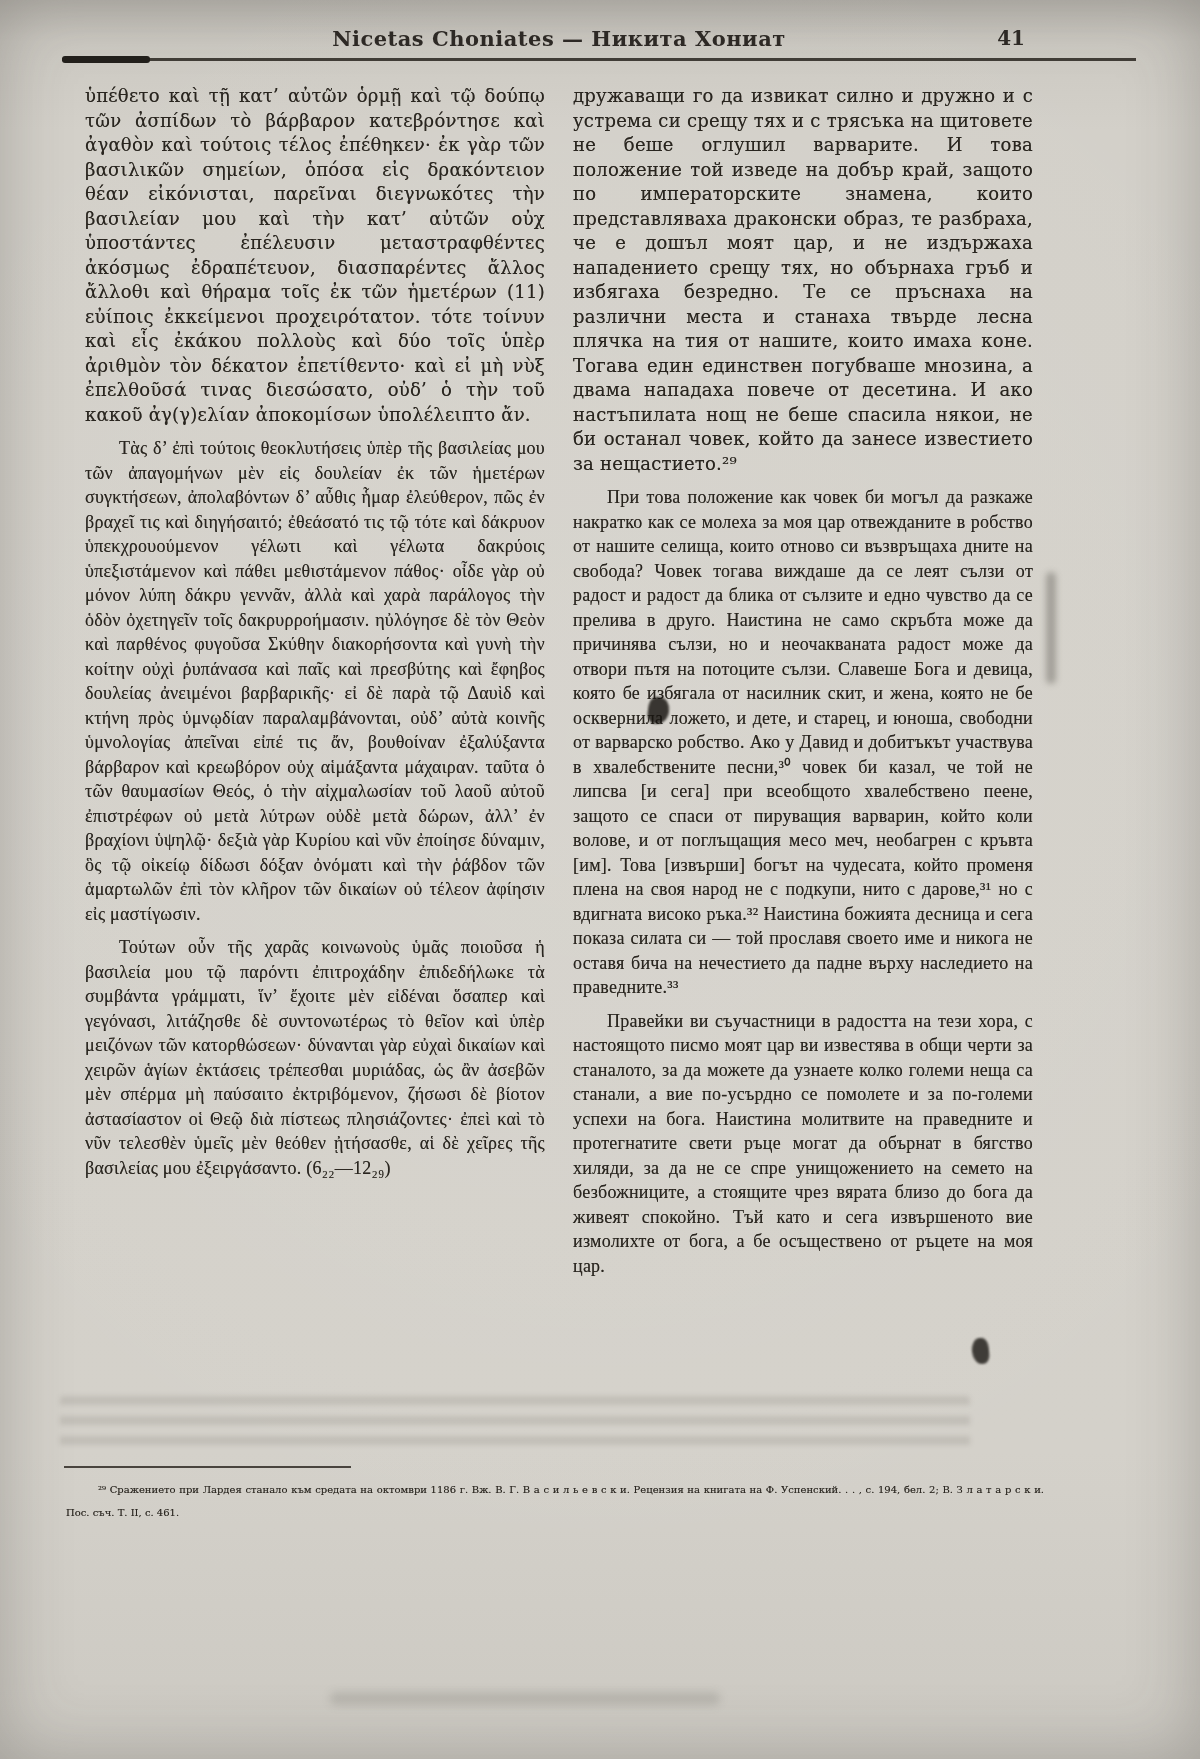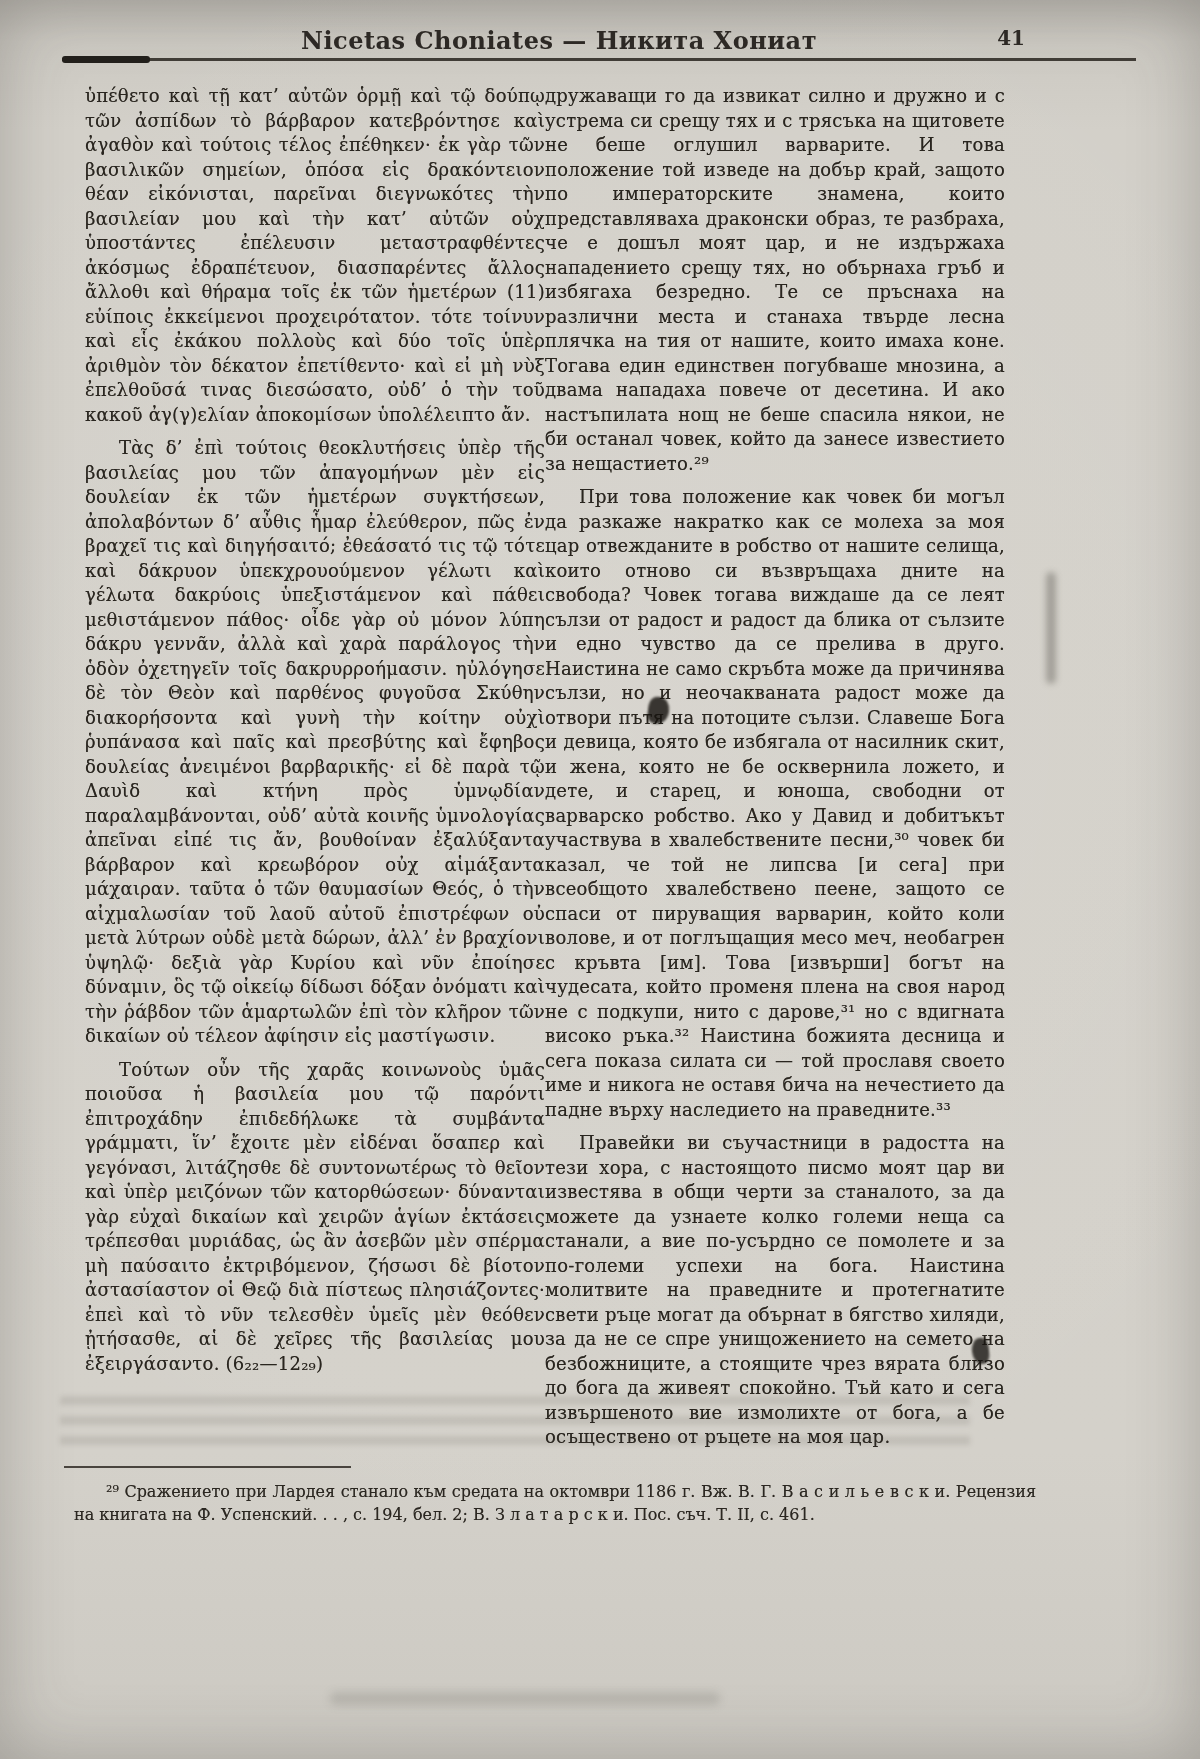--- a/index.html
+++ b/index.html
@@ -15,55 +15,55 @@
     color: #28241f;
     background:
       radial-gradient(120% 85% at 50% 42%, rgba(255,255,255,0.10) 0%, rgba(255,255,255,0) 58%),
       linear-gradient(180deg, #bdbab3 0px, #ccc9c2 42px, #d3d0c9 130px, #d4d1ca 1450px, #ccc9c2 1759px);
     box-shadow: inset 0 0 70px rgba(55,50,45,0.28);
   }
 
   
   .page-header { position: absolute; top: 26px; left: 85px; width: 948px; height: 26px; }
   .running-title {
-    text-align: center; font-weight: bold; font-size: 24px; letter-spacing: 0.5px; color: #2d2925;
+    text-align: center; font-weight: bold; font-size: 21px; letter-spacing: 0.5px; color: #2d2925;
   }
   .page-number {
     position: absolute; right: 8px; top: 0;
     font-weight: bold; font-size: 20px; color: #2d2925;
   }
   .header-rule {
     position: absolute; top: 58px; left: 62px; width: 1074px; height: 3px;
     background: #403c36;
   }
   .rule-blot {
     position: absolute; left: 0; top: -2px; width: 88px; height: 7px;
     background: #221f1b; border-radius: 3px; filter: blur(0.6px);
   }
 
   
   .columns {
     position: absolute; top: 84px; left: 85px; width: 948px;
-    display: flex; 
+    display: flex; gap: 28px;
   }
   .column { width: 460px; }
   .column p {
     margin: 0; font-size: 18px; line-height: 24.5px;
     text-align: justify; text-indent: 34px;
     letter-spacing: 0.25px; color: #29251f;
     text-shadow: 0 0 0.5px rgba(40,36,30,0.55);
   }
-  .column p + p { margin-top: 9px; }
+  .column p + p { margin-top: 9px; font-family: Liberation Serif, serif; }
   .column p.flush { text-indent: 0; }
 
   
   .footnotes { position: absolute; top: 1466px; left: 62px; width: 986px; }
   .footnote-rule { width: 287px; height: 2px; background: #49443e; margin: 0 0 10px 2px; }
   .footnote {
-    margin: 12px; font-size: 16px; line-height: 23px;
+    margin: 4px; font-size: 10px; line-height: 23px;
     text-align: justify; text-indent: 32px; color: #2b2721;
     text-shadow: 0 0 0.5px rgba(40,36,30,0.5);
   }
   .footnote.refs { text-indent: 2px; margin-top: 1px; }
 
   
   .artifact { position: absolute; pointer-events: none; }
   .ink-blot-1 {
     left: 648px; top: 697px; width: 21px; height: 27px;
     background: #16130f; opacity: 0.82; border-radius: 45% 55% 60% 40%;

